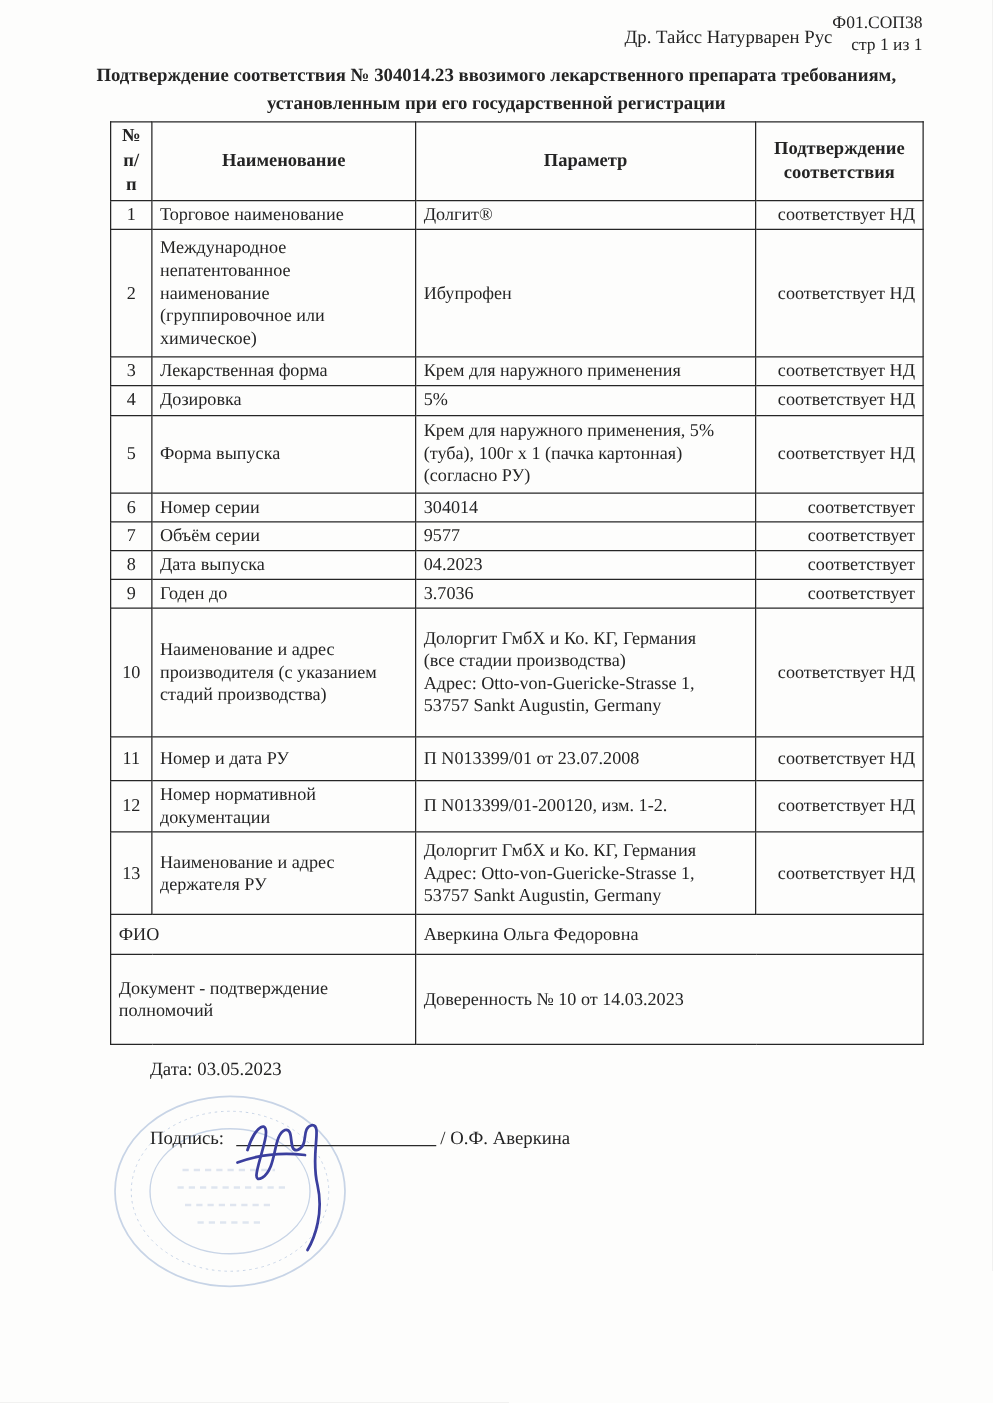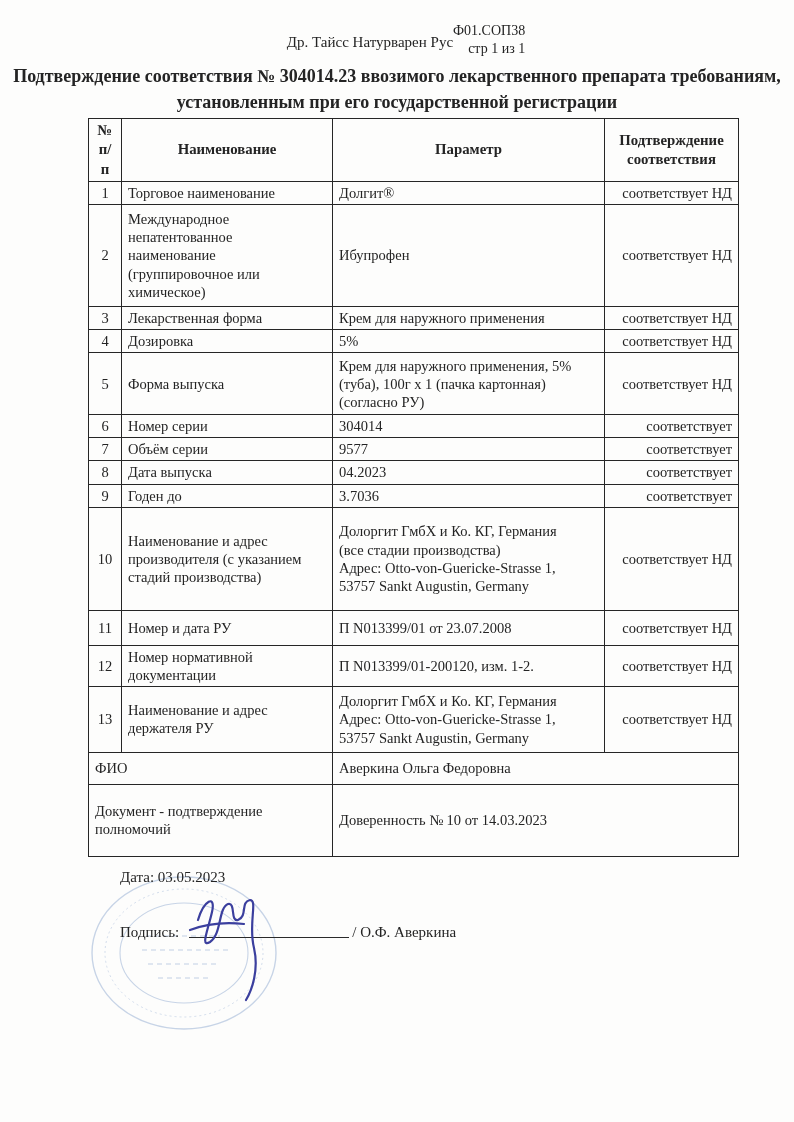--- a/index.html
+++ b/index.html
@@ -9,29 +9,29 @@
     width: 794px;
     height: 1122px;
     margin: 0 auto;
     background: #fdfdfc;
     font-family: "Liberation Serif", "DejaVu Serif", serif;
     color: #242424;
     overflow: hidden;
   }
   .doc-header {
     display: flex;
-    justify-content: center;
-    padding: 22px 56px 0 74px;
+    justify-content: flex-end;
+    padding: 10px 56px 0 74px;
   }
   .doc-header-left { font-size: 15px; padding-top: 12px; }
   .doc-header-right { text-align: right; font-size: 14px; line-height: 1.32; }
   .doc-title {
     text-align: center;
     font-weight: bold;
-    font-size: 18px;
+    font-size: 15px;
     line-height: 1.45;
     margin-top: 4px;
   }
   table.compliance {
     border-collapse: collapse;
     margin: 3px 0 0 88px;
     width: 650px;
     table-layout: fixed;
     font-size: 14.5px;
     line-height: 1.25;

